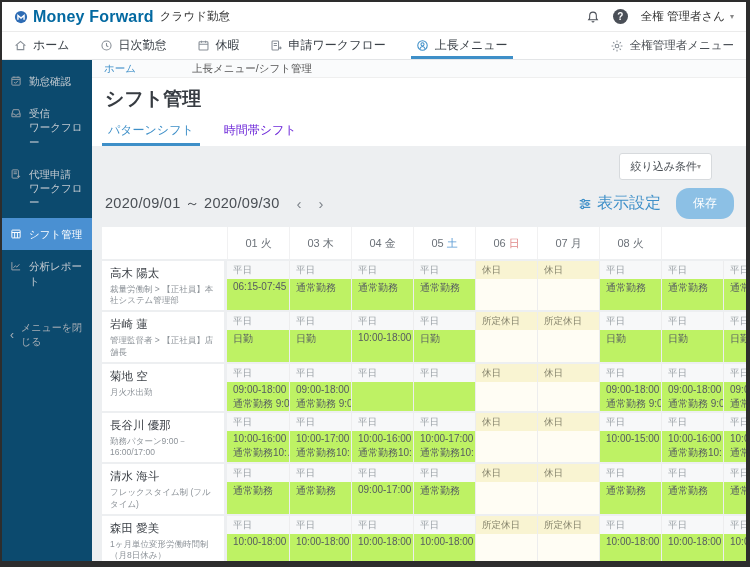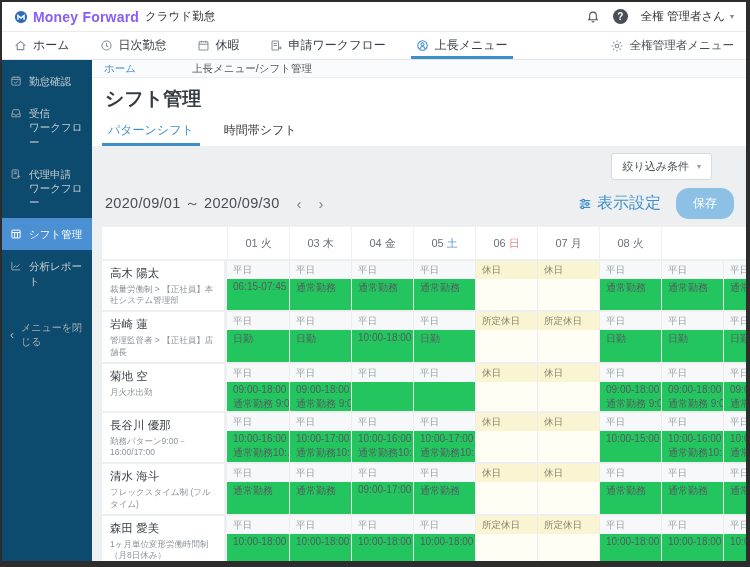--- a/index.html
+++ b/index.html
@@ -3,21 +3,21 @@
 <meta charset="utf-8">
 <style>
   *{margin:0;padding:0;box-sizing:border-box}
   html,body{overflow:hidden}
   body{width:750px;height:567px;font-family:"Liberation Sans","DejaVu Sans",sans-serif;background:#888}
   .screen{width:750px;height:567px;background:#fff;border:2px solid #2d2d2d;border-right-width:4px;border-bottom-width:6px;overflow:hidden;display:flex;flex-direction:column}
   .icon svg{display:block}
   
   .topbar{flex:0 0 30px;display:flex;align-items:center;padding:0 12px;border-bottom:1px solid #ebebeb;background:#fff}
   .logo{display:flex;align-items:center;gap:5px;cursor:pointer}
-  .brand{font-weight:bold;font-size:14px;color:#8b5cf6;letter-spacing:.2px}
+  .brand{font-weight:bold;font-size:16px;color:#0369a1;letter-spacing:.2px}
   .product{font-size:11.5px;color:#333;margin-left:1px}
   .topbar-right{margin-left:auto;display:flex;align-items:center;gap:13px}
   .bell{color:#4a4f57;cursor:pointer}
   .help-circle{width:15px;height:15px;border-radius:50%;background:#4a4f57;color:#fff;font-size:10px;font-weight:bold;display:flex;align-items:center;justify-content:center;cursor:pointer}
   .user{font-size:11.5px;color:#333;display:flex;align-items:center;gap:5px;cursor:pointer}
   .caret{font-size:8px;color:#888}
   
   .navbar{flex:0 0 28px;display:flex;align-items:stretch;padding:0 12px;border-bottom:1px solid #e3e5e7;background:#fff}
   .nav-items{display:flex;gap:30px;align-items:stretch}
   .nav-item{display:flex;align-items:center;gap:6px;font-size:12px;color:#3a4047;position:relative;cursor:pointer}
@@ -36,48 +36,48 @@
   .side-close{margin-top:16px;display:flex;gap:7px;padding:8px;font-size:10px;color:#a9afb6;align-items:center;cursor:pointer}
   .side-close .chev{font-size:12px;line-height:1}
   .main{flex:1;min-width:0;display:flex;flex-direction:column;background:#fff}
   
   .breadcrumb{flex:0 0 18px;background:#fafbfc;border-bottom:1px solid #efefef;display:flex;align-items:center;font-size:10.5px;padding-left:12px;gap:56px}
   .bc-home{color:var(--accent,#3e8fc8);cursor:pointer}
   .bc-cur{color:#555}
   .title-wrap{padding:8px 0 0 13px}
   h1{font-size:19px;color:#373c42;font-weight:bold}
   .tabs{display:flex;padding-left:13px;margin-top:7px;gap:24px}
-  .tab{font-size:12px;color:#404040;padding:3px 3px 7px;position:relative;cursor:pointer}
+  .tab{font-size:12px;color:#6d28d9;padding:3px 3px 7px;position:relative;cursor:pointer}
   .tab.active{color:var(--accent,#3e8fc8)}
   .tab.active:after{content:"";position:absolute;left:-3px;right:-3px;bottom:0;height:3px;background:var(--accent,#3e8fc8)}
   
   .panel{flex:1;background:#edeff1;min-height:0;display:flex;flex-direction:column}
   .filter-row{display:flex;justify-content:flex-end;padding:7px 34px 0 0}
-  .filter-btn{background:#fff;border:1px solid #d7dadd;border-radius:3px;font-size:11px;color:#4a4f55;padding:5px 10px;display:flex;gap:8px;align-items:center;cursor:pointer}
+  .filter-btn{background:#fff;border:1px solid #d7dadd;border-radius:3px;font-size:11px;color:#4a4f55;padding:5px 10px;display:flex;gap:0;align-items:center;cursor:pointer}
   .filter-btn .caret{color:#999}
   .toolbar{display:flex;align-items:center;padding:8px 12px 8px 13px}
   .date-range{font-size:14.5px;color:#4a4f55;letter-spacing:.3px}
   .dnav{font-size:15px;color:#7d838a;margin-left:17px;cursor:pointer;line-height:1}
   .toolbar-right{margin-left:auto;display:flex;align-items:center;gap:15px}
   .disp{display:flex;align-items:center;gap:5px;color:var(--accent,#3e8fc8);font-size:16px;cursor:pointer}
   .save-btn{background:var(--save,#8cc0e5);color:#fff;font-size:12px;padding:7px 17px;border-radius:13px;border:none;cursor:pointer}
   
   .table-wrap{margin-left:10px;flex:1;overflow:hidden}
   .thead{display:flex;background:#fff;margin-bottom:2px}
   .th-spacer{flex:0 0 125px}
   .th{flex:0 0 62px;text-align:center;padding:9px 0 8px;font-size:11px;color:#6b7178;border-left:1px solid #f1f1f2}
   .th .dow{margin-left:3px}
   .dow.sat{color:var(--sat,#5a9bd4)}
   .dow.sun{color:var(--sun,#e08a8a)}
   .trow{display:flex;margin-bottom:2px;min-height:46px}
   .trow.gap-before{margin-top:0}
   .name-cell{flex:0 0 122px;background:#fff;margin-right:3px;padding:5px 8px 4px}
   .emp-name{font-size:11.5px;font-weight:normal;color:#3a3f45;margin-bottom:3px}
   .emp-desc{font-size:8.5px;color:#8d9399;line-height:1.32}
-  .cell{flex:0 0 62px;background:#22c55e;overflow:hidden;cursor:pointer}
+  .cell{flex:0 0 62px;background:#bef264;overflow:hidden;cursor:pointer}
   .cell + .cell{border-left:1px solid #ededee}
   .cell-label{font-size:9.5px;color:#9aa0a6;background:#f7f8f9;padding:3px 6px 2px;white-space:nowrap}
   .cell.holiday{background:var(--holiday-cell,#fffdf4)}
   .cell.holiday .cell-label{background:var(--holiday,#f9f4d2);color:#85836c}
   .cell-line{font-size:10px;color:#565b61;padding:2px 6px 0;white-space:nowrap}
 </style>
 </head>
 <body>
 
 <div class="screen">

